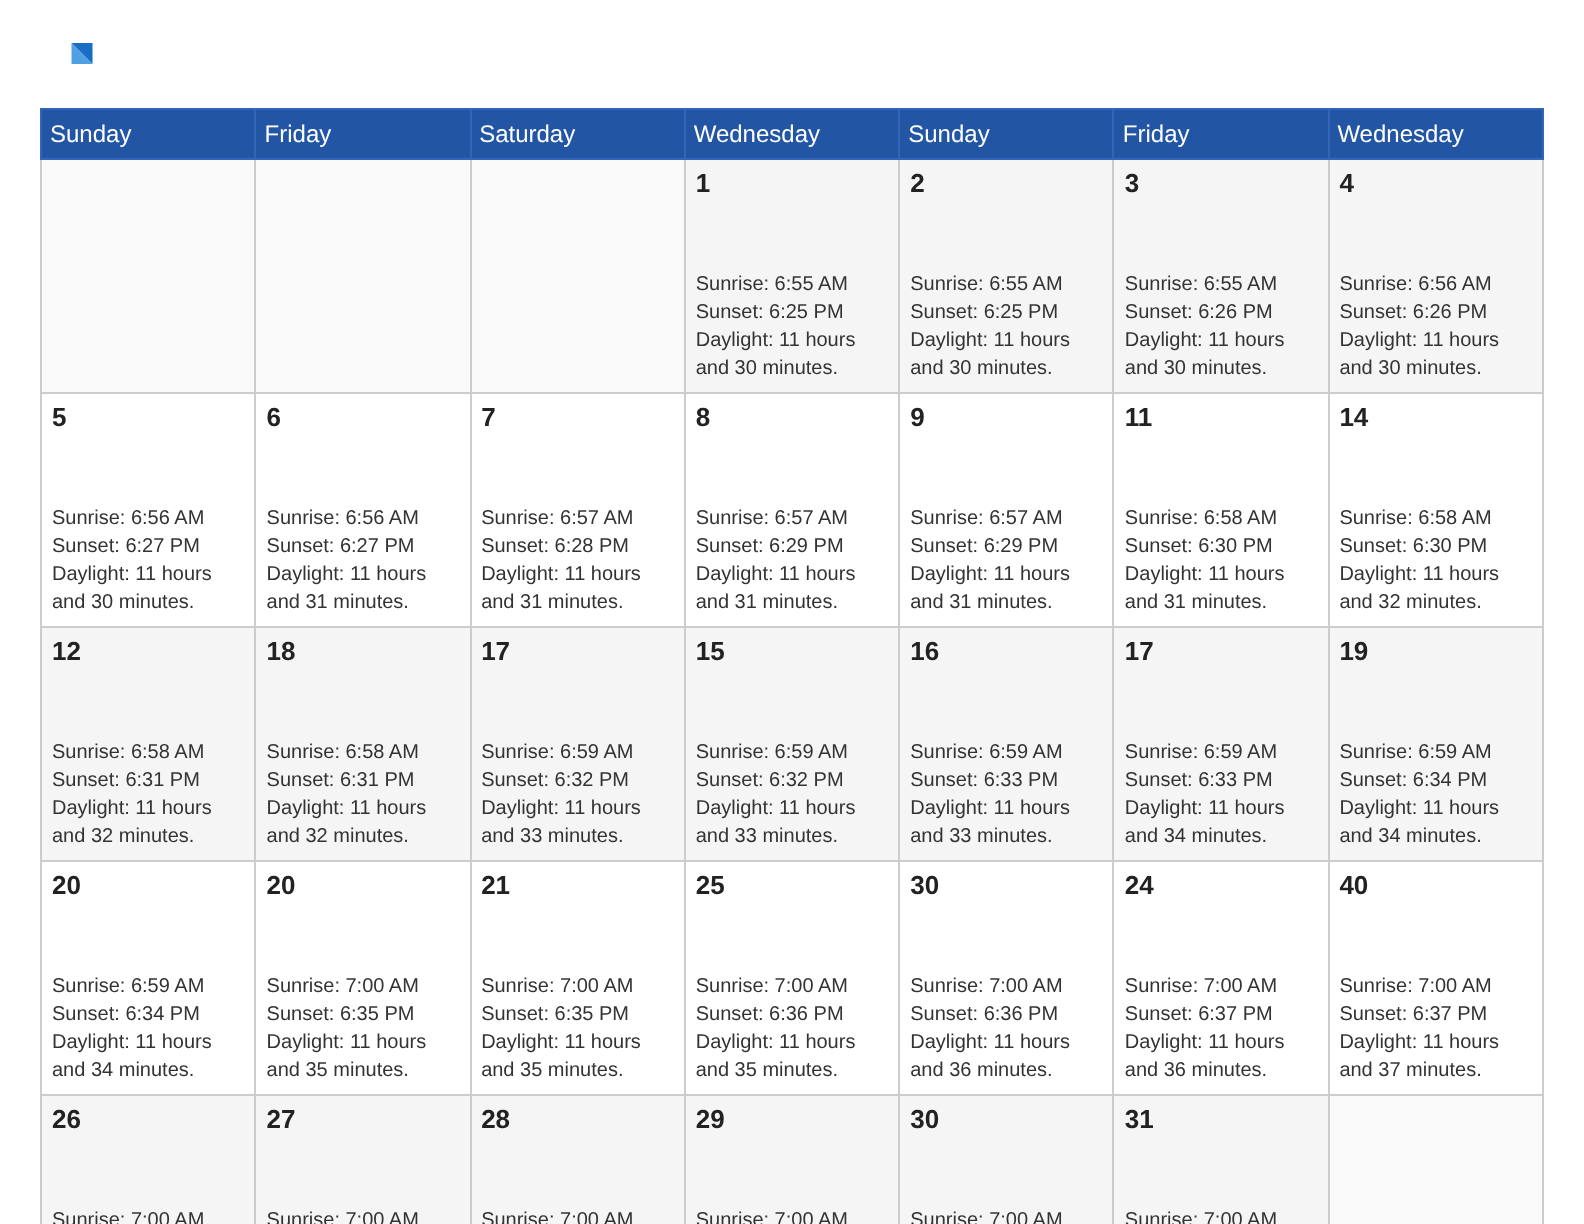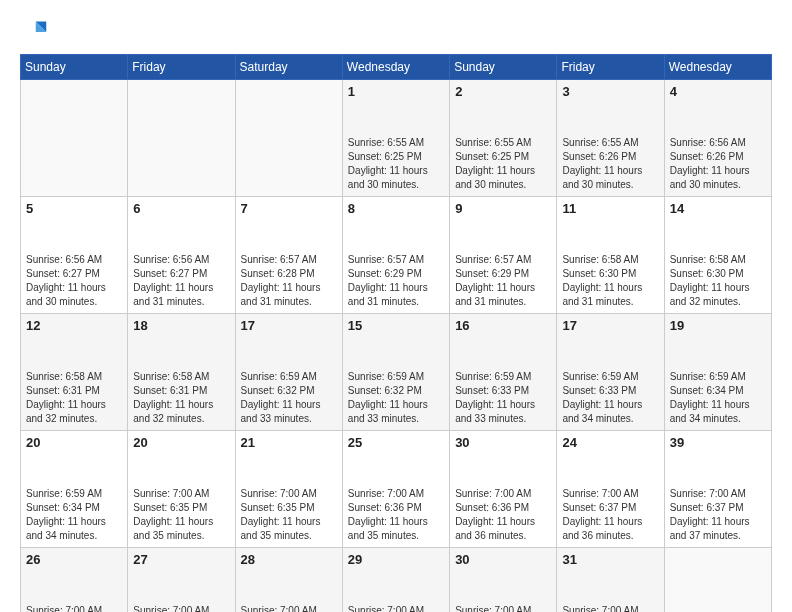--- a/index.html
+++ b/index.html
@@ -305,21 +305,21 @@
 and 36 minutes.</div>
           </td>
           <td>
             <span class="day-num">24</span>
             <div class="day-info" style="white-space: pre-line;">Sunrise: 7:00 AM
 Sunset: 6:37 PM
 Daylight: 11 hours
 and 36 minutes.</div>
           </td>
           <td>
-            <span class="day-num">39</span>
+            <span class="day-num">40</span>
             <div class="day-info" style="white-space: pre-line;">Sunrise: 7:00 AM
 Sunset: 6:37 PM
 Daylight: 11 hours
 and 37 minutes.</div>
           </td>
         </tr>
         <tr>
           <td>
             <span class="day-num">26</span>
             <div class="day-info" style="white-space: pre-line;">Sunrise: 7:00 AM

